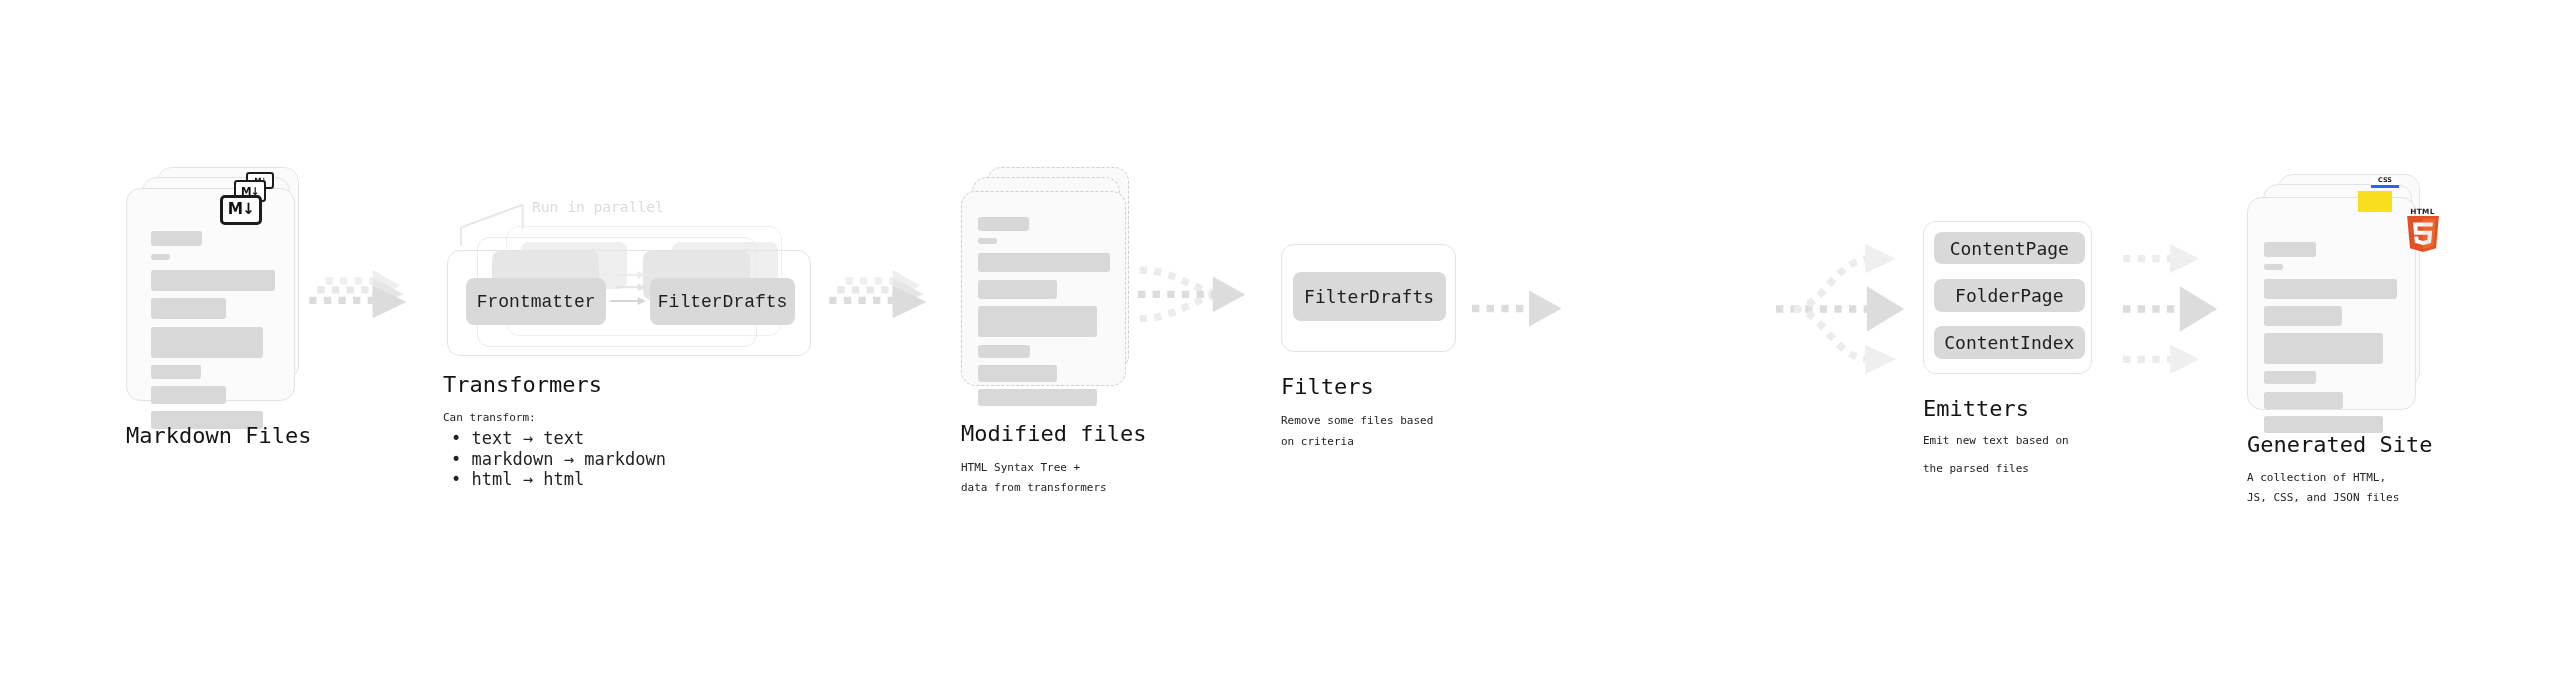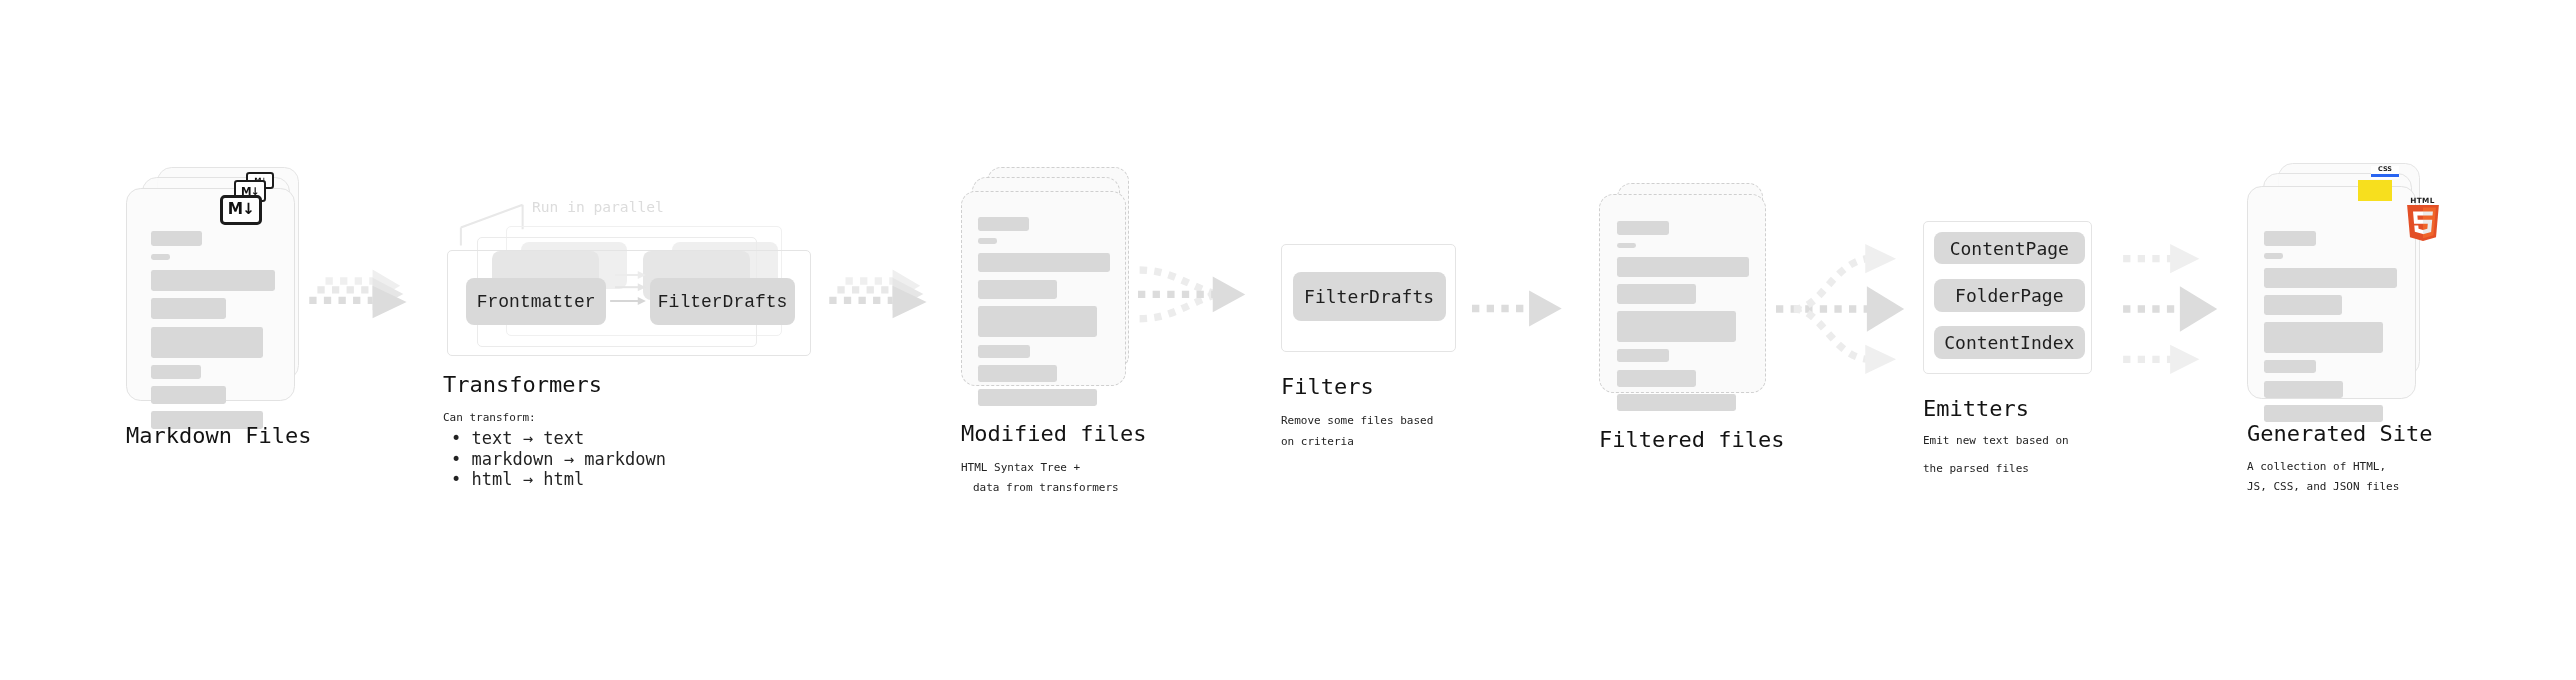--- a/index.html
+++ b/index.html
@@ -67,21 +67,21 @@
     position:absolute;top:0;left:0;width:39px;text-align:center;
     font-family:"DejaVu Sans","Liberation Sans",sans-serif;
     font-size:7.3px;font-weight:bold;color:#1b1b1b;letter-spacing:0.4px;
   }
   .html5 .shield{
     position:absolute;top:9.8px;left:1.6px;width:36px;height:36px;
   }
 
   
   .groupbox{
-    position:absolute;border:1.6px solid #e4e4e4;border-radius:5px;
+    position:absolute;border:1.6px solid #e4e4e4;border-radius:13px;
     background:#ffffff;box-sizing:border-box;
   }
   .chip{
     position:absolute;background:#d9d9d9;border-radius:8.1px;
     display:flex;align-items:center;justify-content:center;
     font-size:18px;color:#1e1e1e;white-space:nowrap;
   }
   .chip.ghost1{background:#e6e6e6;}
   .chip.ghost2{background:#efefef;}
 
@@ -220,21 +220,21 @@
           <div class="bar" style="width:79px;height:19.5px;"></div>
           <div class="bar" style="width:119px;height:31px;"></div>
           <div class="bar" style="width:52px;height:13px;"></div>
           <div class="bar" style="width:79px;height:17px;"></div>
           <div class="bar" style="width:119px;height:17px;"></div>
         </div>
       </div>
     </div>
     <div class="caption" style="left:0px;top:254px;">Modified files</div>
     <div class="subcaption" style="left:0px;top:291px;">HTML Syntax Tree +</div>
-    <div class="subcaption" style="left:12px;top:311px;text-align:center;">data from transformers</div>
+    <div class="subcaption" style="left:0px;top:311px;text-align:center;">data from transformers</div>
   </div>
 
   <svg class="arrow-svg" style="left:1138px;top:260px;width:130px;height:98px;" viewBox="0 0 160 120">
     <g fill="none" stroke-width="9" stroke-dasharray="9 9">
       <path d="M2,12 C40,12 60,30 96,42" stroke="#ececec"></path>
       <path d="M2,72 C40,72 60,54 96,42" stroke="#ececec"></path>
       <line x1="0" y1="42" x2="96" y2="42" stroke="#dcdcdc"></line>
     </g>
     <polygon points="92,20 132,42 92,64" fill="#dcdcdc"></polygon>
   </svg>
@@ -248,38 +248,20 @@
     <div class="caption" style="left:0px;top:130px;">Filters</div>
     <div class="subcaption" style="left:0px;top:167px;">Remove some files based</div>
     <div class="subcaption" style="left:0px;top:188px;">on criteria</div>
   </div>
 
   <svg class="arrow-svg" style="left:1472px;top:284px;width:106px;height:49px;" viewBox="0 0 130 60">
     <line x1="0" y1="30" x2="72" y2="30" stroke="#dcdcdc" stroke-width="9" stroke-dasharray="9 9"></line>
     <polygon points="70,8 110,30 70,52" fill="#dcdcdc"></polygon>
   </svg>
 
-  <div class="node" style="left:1599px;top:183px;">
-    <div class="stack" style="width:175px;height:236px;">
-      <div class="sheet dashed" style="left:18px;top:0px;width:146px;height:199px;"></div>
-      <div class="sheet dashed" style="left:0px;top:11.4px;width:167px;height:199px;">
-        <div class="bars" style="top:26px;left:17px;">
-          <div class="bar" style="width:52px;height:14px;"></div>
-          <div class="bar" style="width:18.7px;height:5.7px;margin-bottom:9px;"></div>
-          <div class="bar" style="width:132px;height:19.5px;"></div>
-          <div class="bar" style="width:79px;height:19.5px;"></div>
-          <div class="bar" style="width:119px;height:31px;"></div>
-          <div class="bar" style="width:52px;height:13px;"></div>
-          <div class="bar" style="width:79px;height:17px;"></div>
-          <div class="bar" style="width:119px;height:17px;"></div>
-        </div>
-      </div>
-    </div>
-    <div class="caption" style="left:0px;top:244px;">Filtered files</div>
-  </div>
 
   <svg class="arrow-svg" style="left:1776px;top:236px;width:146px;height:146px;" viewBox="0 0 180 180">
     <g fill="none" stroke-width="9" stroke-dasharray="9 9">
       <line x1="0" y1="90" x2="118" y2="90" stroke="#dcdcdc"></line>
       <path d="M22,90 C56,90 70,34 112,28" stroke="#ececec"></path>
       <path d="M22,90 C56,90 70,148 112,152" stroke="#ececec"></path>
     </g>
     <polygon points="110,10 148,28 110,46" fill="#efefef"></polygon>
     <polygon points="110,134 148,152 110,170" fill="#efefef"></polygon>
     <polygon points="112,62 158,90 112,118" fill="#dcdcdc"></polygon>
@@ -306,21 +288,21 @@
     <g stroke-width="9" stroke-dasharray="9 9" fill="none">
       <line x1="0" y1="28" x2="60" y2="28" stroke="#ececec"></line>
       <line x1="0" y1="90" x2="72" y2="90" stroke="#dcdcdc"></line>
       <line x1="0" y1="152" x2="60" y2="152" stroke="#ececec"></line>
     </g>
     <polygon points="58,10 94,28 58,46" fill="#efefef"></polygon>
     <polygon points="70,62 116,90 70,118" fill="#dcdcdc"></polygon>
     <polygon points="58,134 94,152 58,170" fill="#efefef"></polygon>
   </svg>
 
-  <div class="node" style="left:2247px;top:163px;">
+  <div class="node" style="left:2247px;top:174px;">
     <div class="stack" style="width:187px;height:244px;">
       <div class="sheet back2" style="left:31px;top:0px;width:142px;height:213px;"></div>
       <div class="sheet back1" style="left:16.3px;top:9.8px;width:149px;height:213px;"></div>
       <div class="sheet front" style="left:0px;top:23px;width:169px;height:213px;">
         <div class="bars" style="top:44px;left:16.3px;">
           <div class="bar" style="width:52px;height:14.6px;"></div>
           <div class="bar" style="width:18.7px;height:6.5px;margin-bottom:9px;"></div>
           <div class="bar" style="width:133px;height:19.5px;"></div>
           <div class="bar" style="width:78px;height:19.5px;"></div>
           <div class="bar" style="width:119px;height:31px;"></div>

